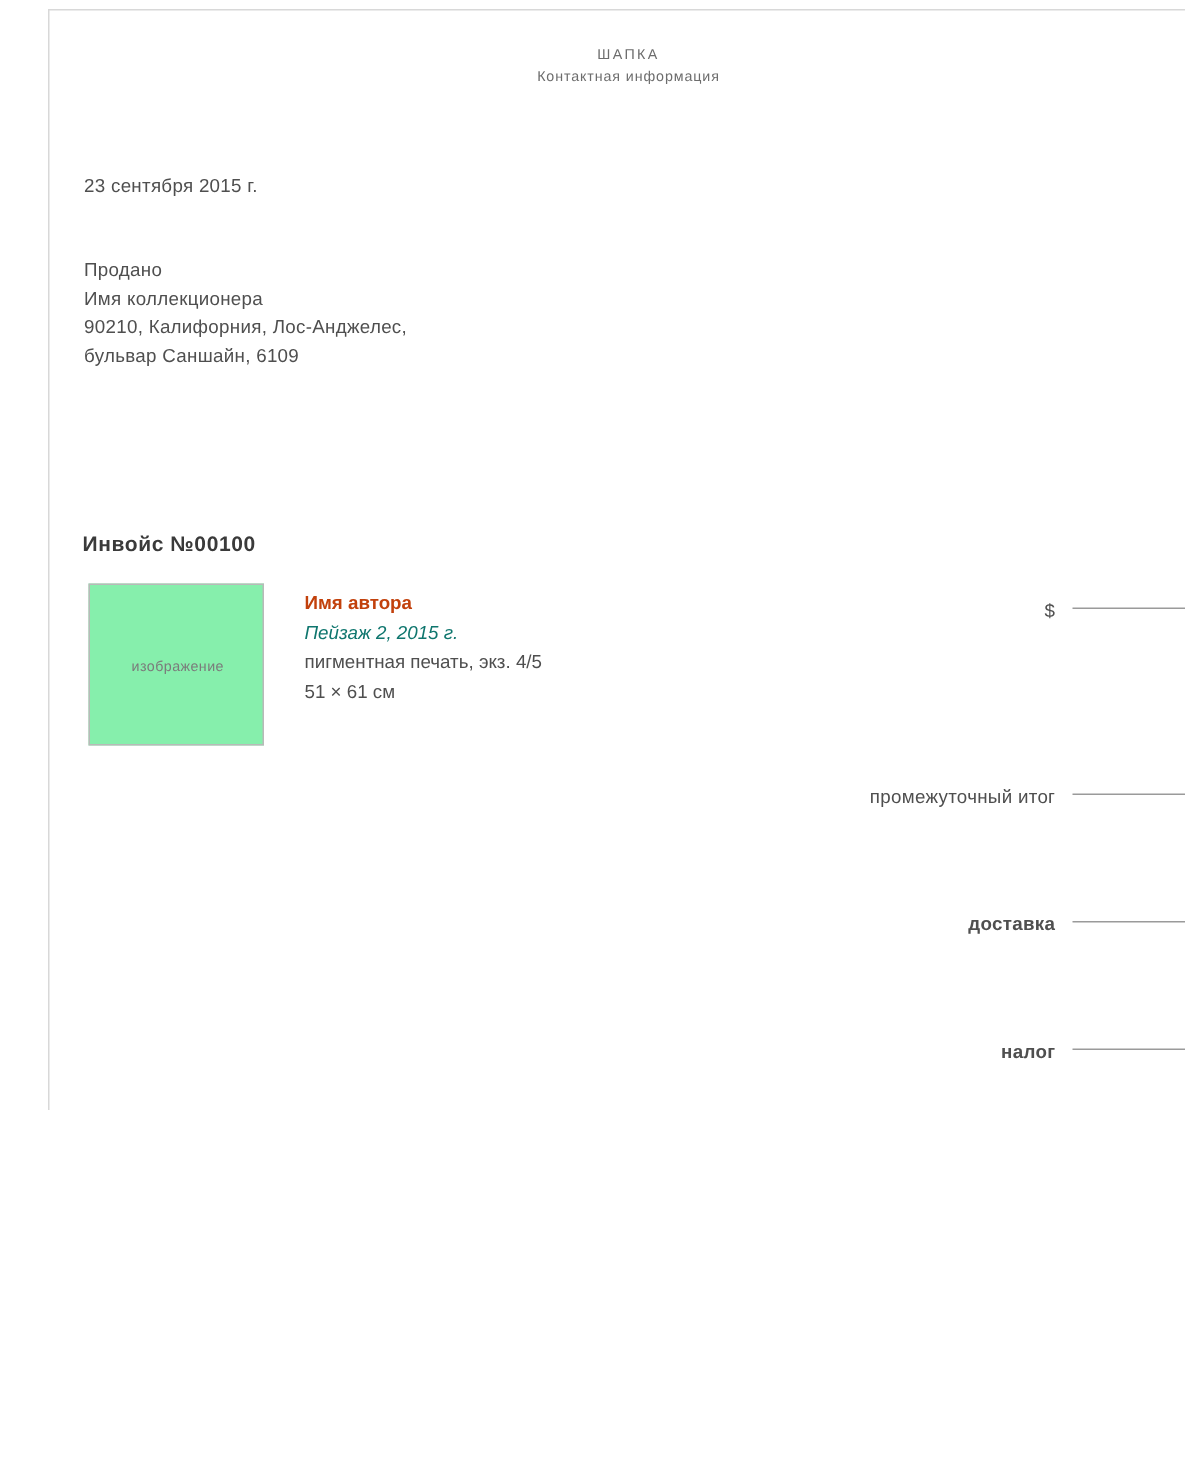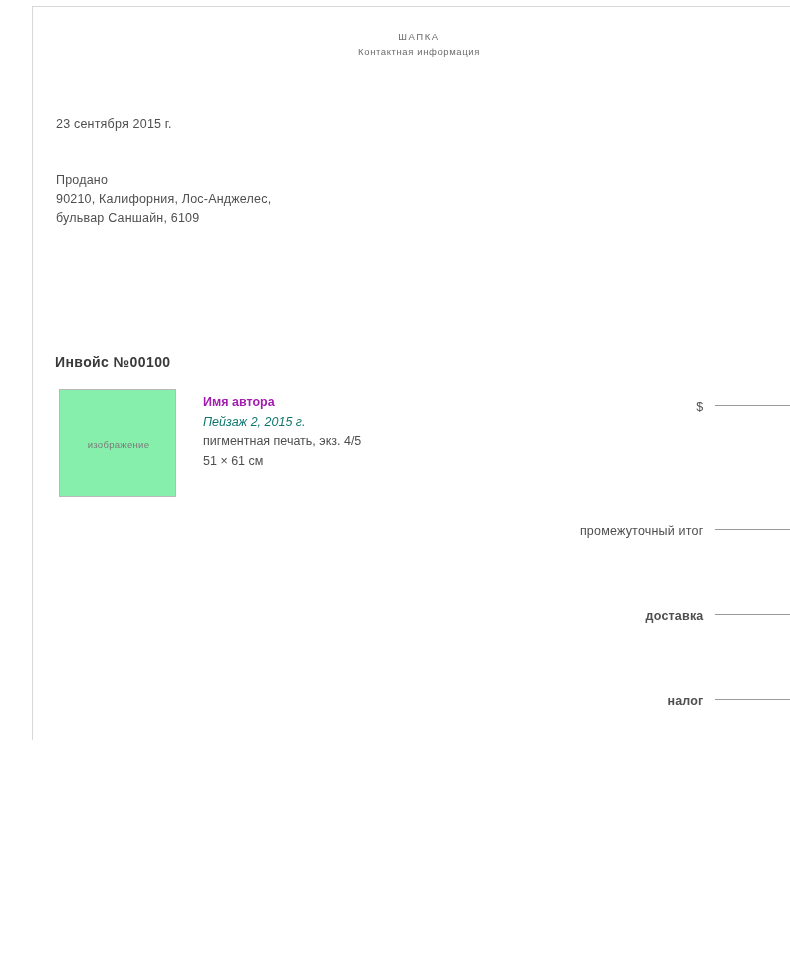--- a/index.html
+++ b/index.html
@@ -117,21 +117,21 @@
   .item-desc {
     position: absolute;
     left: 170px;
     top: 386px;
     font-size: 12.5px;
     line-height: 19.5px;
     color: #4f4f4f;
   }
   .item-desc .artist {
     font-weight: bold;
-    color: #a21caf;
+    color: #c2410c;
     font-size: 12.5px;
   }
   .item-desc .title {
     font-style: italic;
     color: #0f766e;
   }
 
   
   .amount-row {
     position: absolute;
@@ -179,20 +179,21 @@
 
       <div class="letterhead">
         <div class="lh-title">ШАПКА</div>
         <div class="lh-sub">Контактная информация</div>
       </div>
 
       <div class="doc-date">23 сентября 2015 г.</div>
 
       <div class="sold-block">
         <div>Продано</div>
+        <div>Имя коллекционера</div>
         <div>90210, Калифорния, Лос-Анджелес,</div>
         <div>бульвар Саншайн, 6109</div>
       </div>
 
       <div class="invoice-no">Инвойс №00100</div>
 
       <div class="thumb">
         <span>изображение</span>
       </div>
 

